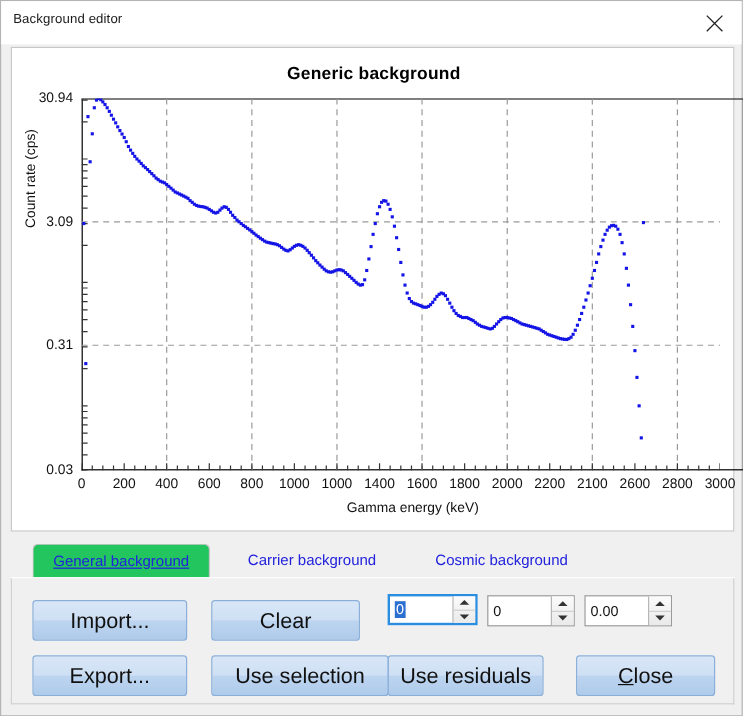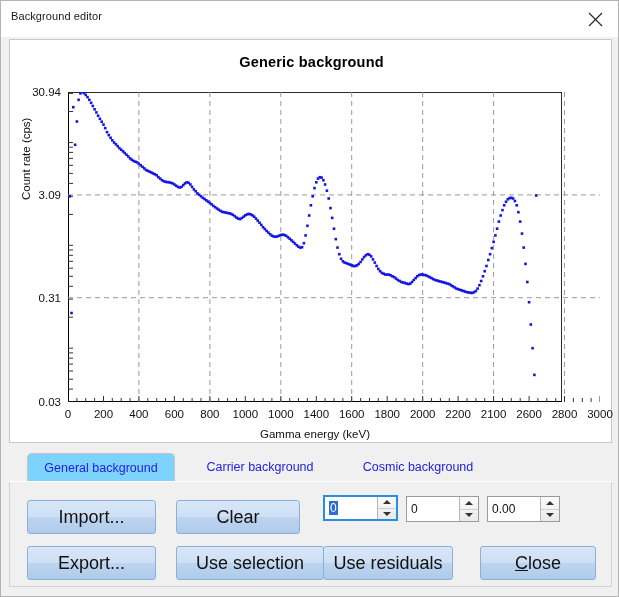--- a/index.html
+++ b/index.html
@@ -32,21 +32,21 @@
   
   .chart-panel{
     position:absolute;left:8px;top:38px;width:603px;height:404px;
     background:#ffffff;border:1px solid #c8c8c8;box-sizing:border-box;
   }
   .chart-title{
     position:absolute;left:0;top:14px;width:603px;text-align:center;
     font-size:14.5px;font-weight:bold;color:#000000;letter-spacing:.2px;
   }
   .plot{
-    position:absolute;left:58px;top:52px;width:494px;height:310px;
+    position:absolute;left:58px;top:42px;width:552px;height:310px;
     box-sizing:border-box;
     padding-left:11px;
   }
   .plot-frame{
     position:absolute;left:0;top:0;width:100%;height:100%;
     border-left:1.6px solid #000;border-bottom:1.6px solid #000;
     border-top:1px solid #2b2b2b;border-right:1px solid #2b2b2b;
     box-sizing:border-box;
   }
   .ylab{
@@ -72,23 +72,23 @@
   .tabstrip{
     position:absolute;left:8px;top:450px;width:603px;height:30px;
   }
   .tab{
     position:absolute;top:2px;height:28px;
     display:flex;align-items:center;justify-content:center;
     font-size:12.5px;color:#2222dd;box-sizing:border-box;
     white-space:nowrap;cursor:default;padding:0 10px;
   }
   .tab.active{
-    background:#7dd3fc;
+    background:#22c55e;
     border:1px solid #c4c4c4;border-bottom:none;
-    border-radius:5px 5px 0 0;color:#2222dd;
+    border-radius:5px 5px 0 0;color:#2222dd;text-decoration:underline;
   }
   .tabline{
     position:absolute;left:0;top:30px;width:603px;height:1px;background:#ffffff;
   }
   
   .bottom{
     position:absolute;left:8px;top:481px;width:603px;height:105px;
     background:#f0f0f0;border:1px solid #d2d2d2;border-top:none;
     box-sizing:border-box;
   }

